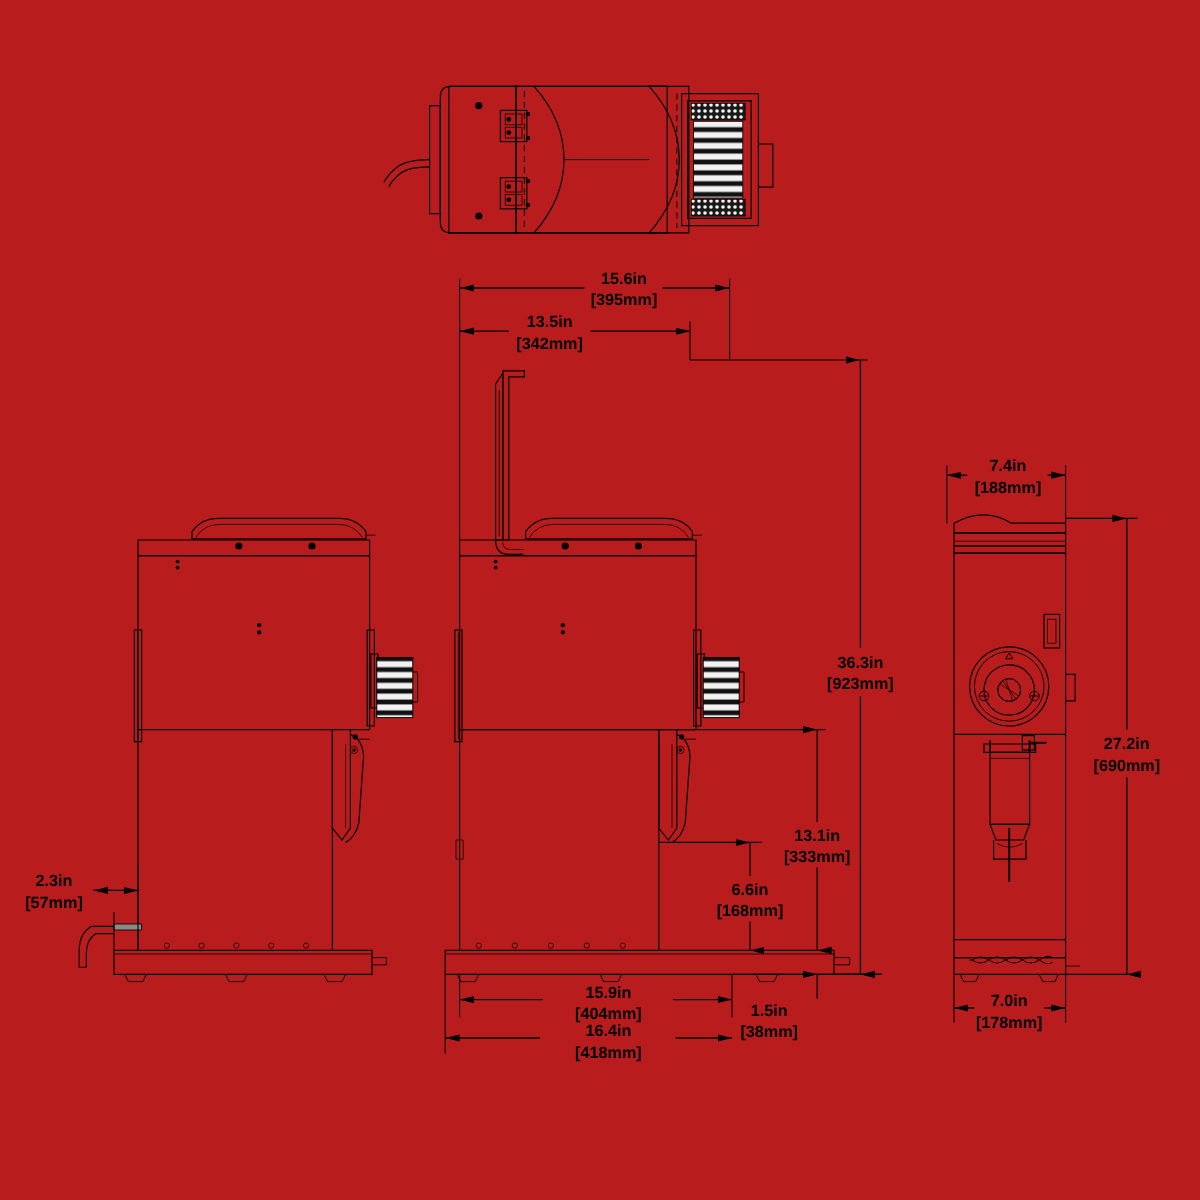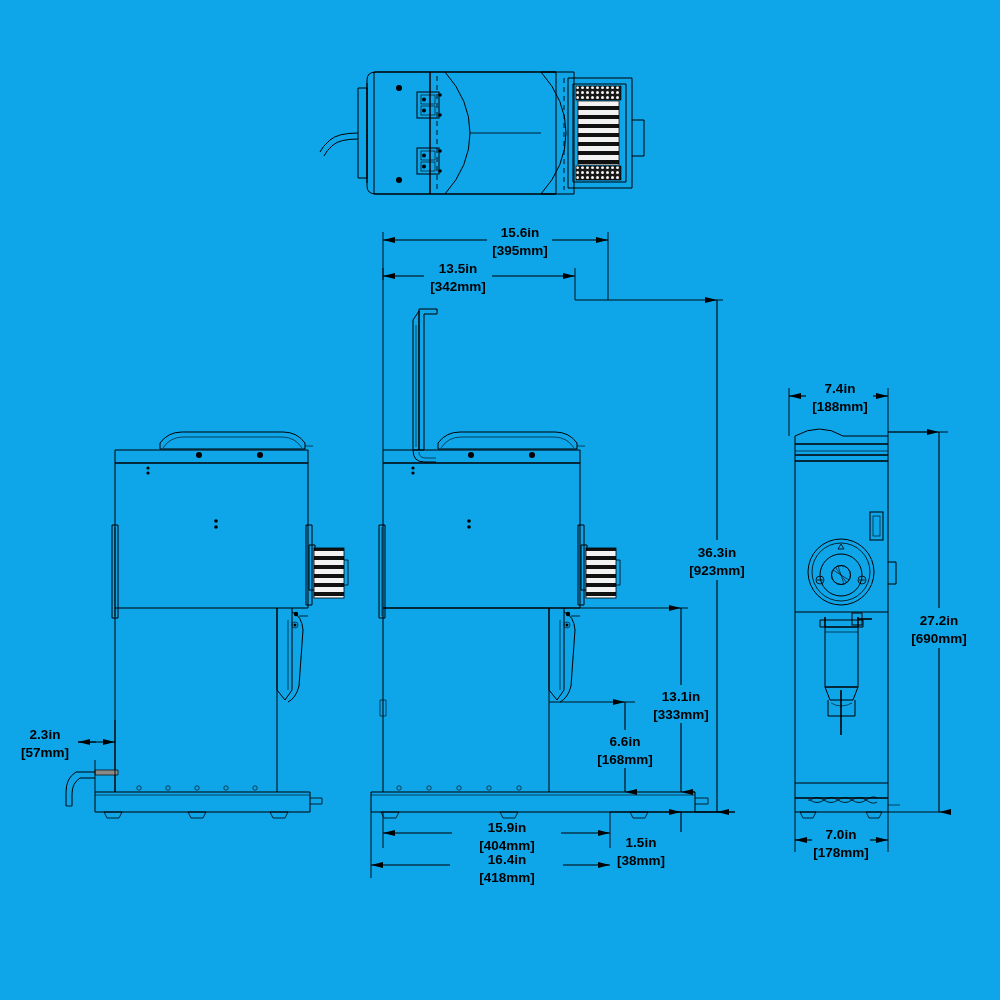--- a/index.html
+++ b/index.html
@@ -11,21 +11,21 @@
   body {
     width: 1000px;
     height: 1000px;
     font-family: "Liberation Sans", sans-serif;
     overflow: hidden;
   }
   #sheet {
     position: relative;
     width: 1000px;
     height: 1000px;
-    background: #0ea5e9;
+    background: #b91c1c;
   }
   #sheet svg {
     position: absolute;
     top: 0;
     left: 0;
   }
   .dimtext {
     font-family: "Liberation Sans", sans-serif;
     font-size: 13.5px;
     font-weight: bold;

